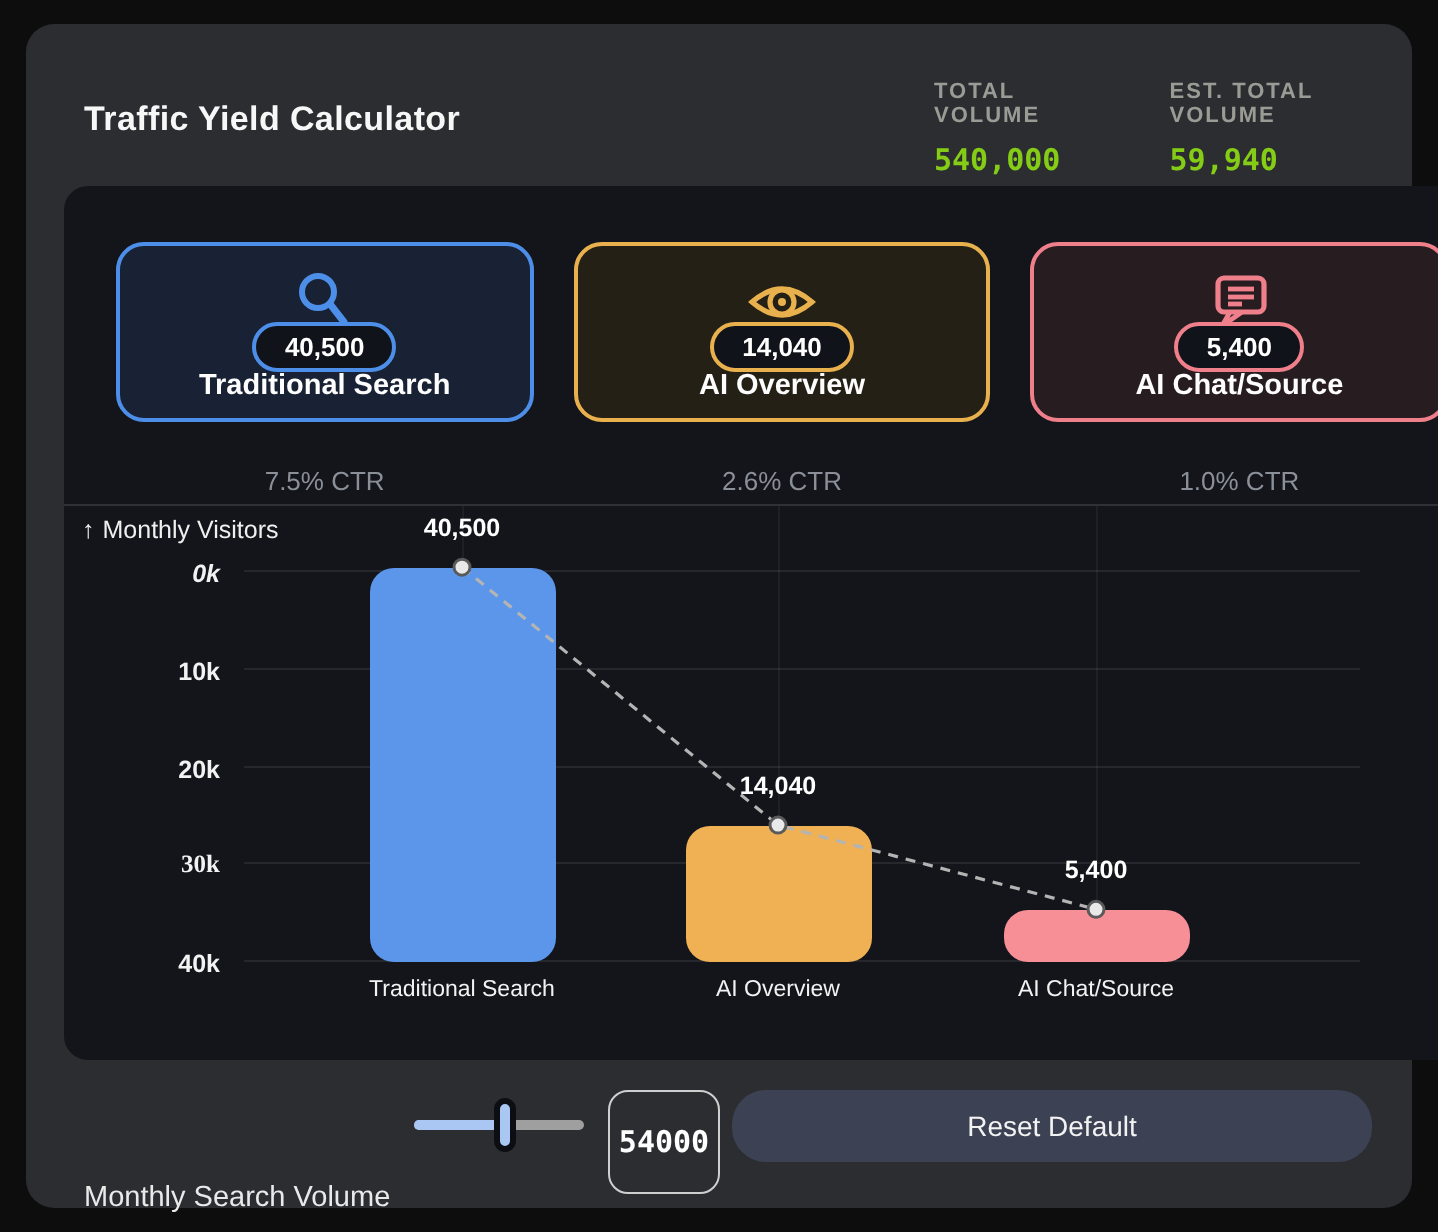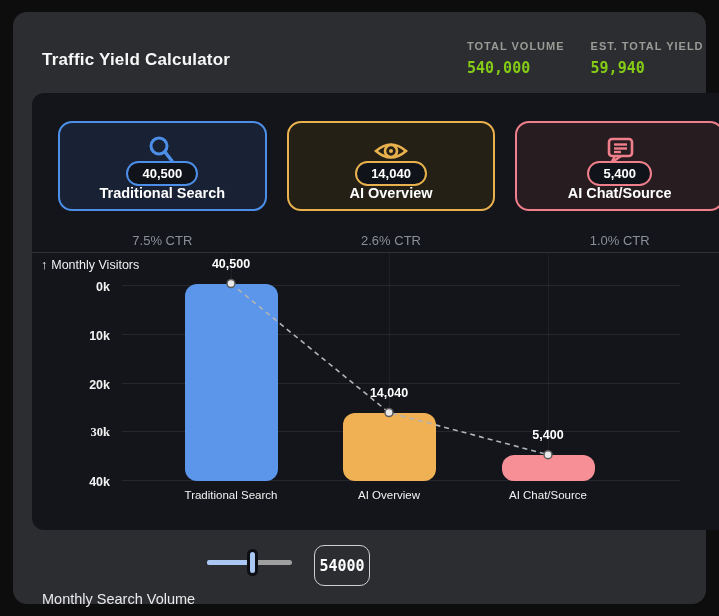--- a/index.html
+++ b/index.html
@@ -86,21 +86,21 @@
   }
   .slider-fill {
     position:absolute; left:0; top:14px; height:5px;
     background:#a9c7f2; border-radius:3px;
   }
   .slider-thumb {
     position:absolute; top:3px; width:11px; height:27px;
     background:#a9c7f2; border:3px solid #0c0e13; border-radius:6px;
   }
   .vol-input {
-    position:absolute; left:301px; top:533px; width:56px; height:41px;
+    position:absolute; left:291px; top:533px; width:56px; height:52px;
     background:transparent; border:1.5px solid #cfcfcf; border-radius:10px;
     color:#ffffff; font-family:"DejaVu Sans Mono", monospace; font-size:15px;
     font-weight:bold; text-align:center;
   }
   .reset-btn {
     position:absolute; left:353px; top:533px; width:320px; height:36px;
     background:#3c4254; border:none; border-radius:17px;
     color:#f2f2f2; font-family:"Liberation Sans", sans-serif; font-size:14px;
     cursor:pointer;
   }
@@ -111,21 +111,21 @@
 <div class="panel">
 
   <div class="title">Traffic Yield Calculator</div>
 
   <div class="stats">
     <div class="stat">
       <div class="stat-label">TOTAL VOLUME</div>
       <div class="stat-value">540,000</div>
     </div>
     <div class="stat">
-      <div class="stat-label">EST. TOTAL YIELD</div>
+      <div class="stat-label">EST. TOTAL VOLUME</div>
       <div class="stat-value">59,940</div>
     </div>
   </div>
 
   <div class="inner-card">
 
     <div class="cards-row">
 
       <div class="card-wrap">
         <div class="card" style="border-color: rgb(77, 143, 232); background: rgb(24, 34, 52); color: rgb(77, 143, 232);">
@@ -182,21 +182,21 @@
       <div class="plot" id="plot">
           <div class="hgrid" style="bottom: 0px;"></div>
           <div class="ytick" style="bottom: -8px;">40k</div>
           <div class="hgrid" style="bottom: 48.75px;"></div>
           <div class="ytick" style="bottom: 40.75px; font-family: Liberation Serif, serif;">30k</div>
           <div class="hgrid" style="bottom: 97.5px;"></div>
           <div class="ytick" style="bottom: 89.5px;">20k</div>
           <div class="hgrid" style="bottom: 146.25px;"></div>
           <div class="ytick" style="bottom: 138.25px;">10k</div>
           <div class="hgrid" style="bottom: 195px;"></div>
-          <div class="ytick" style="bottom: 187px;">0k</div>
+          <div class="ytick" style="bottom: 187px; font-style: italic;">0k</div>
           <div class="vgrid" style="left: 109px; top: -33px; height: 228px;"></div>
           <div class="vgrid" style="left: 267px; top: -33px; height: 228px;"></div>
           <div class="vgrid" style="left: 426px; top: -33px; height: 228px;"></div>
           <div class="bar" style="left: 62.5px; width: 93px; height: 197.438px; background: rgb(91, 150, 234);"></div>
           <div class="bar-label" style="left: 64px; bottom: 210.438px;">40,500</div>
           <div class="xlabel" style="left: 34px;">Traditional Search</div>
           <div class="bar" style="left: 220.5px; width: 93px; height: 68.445px; background: rgb(240, 176, 84);"></div>
           <div class="bar-label" style="left: 222px; bottom: 81.445px;">14,040</div>
           <div class="xlabel" style="left: 192px;">AI Overview</div>
           <div class="bar" style="left: 379.5px; width: 93px; height: 26.325px; background: rgb(247, 143, 150);"></div>
@@ -216,14 +216,15 @@
   <div class="ctl-label">Monthly Search Volume</div>
 
   <div class="slider">
     <div class="slider-track"></div>
     <div class="slider-fill" id="slider-fill" style="width: 45.05px;"></div>
     <div class="slider-thumb" id="slider-thumb" style="left: 39.55px;"></div>
   </div>
 
   <input class="vol-input" value="54000" style="">
 
+  <button class="reset-btn">Reset Default</button>
 
 </div>
 
 </body></html>

